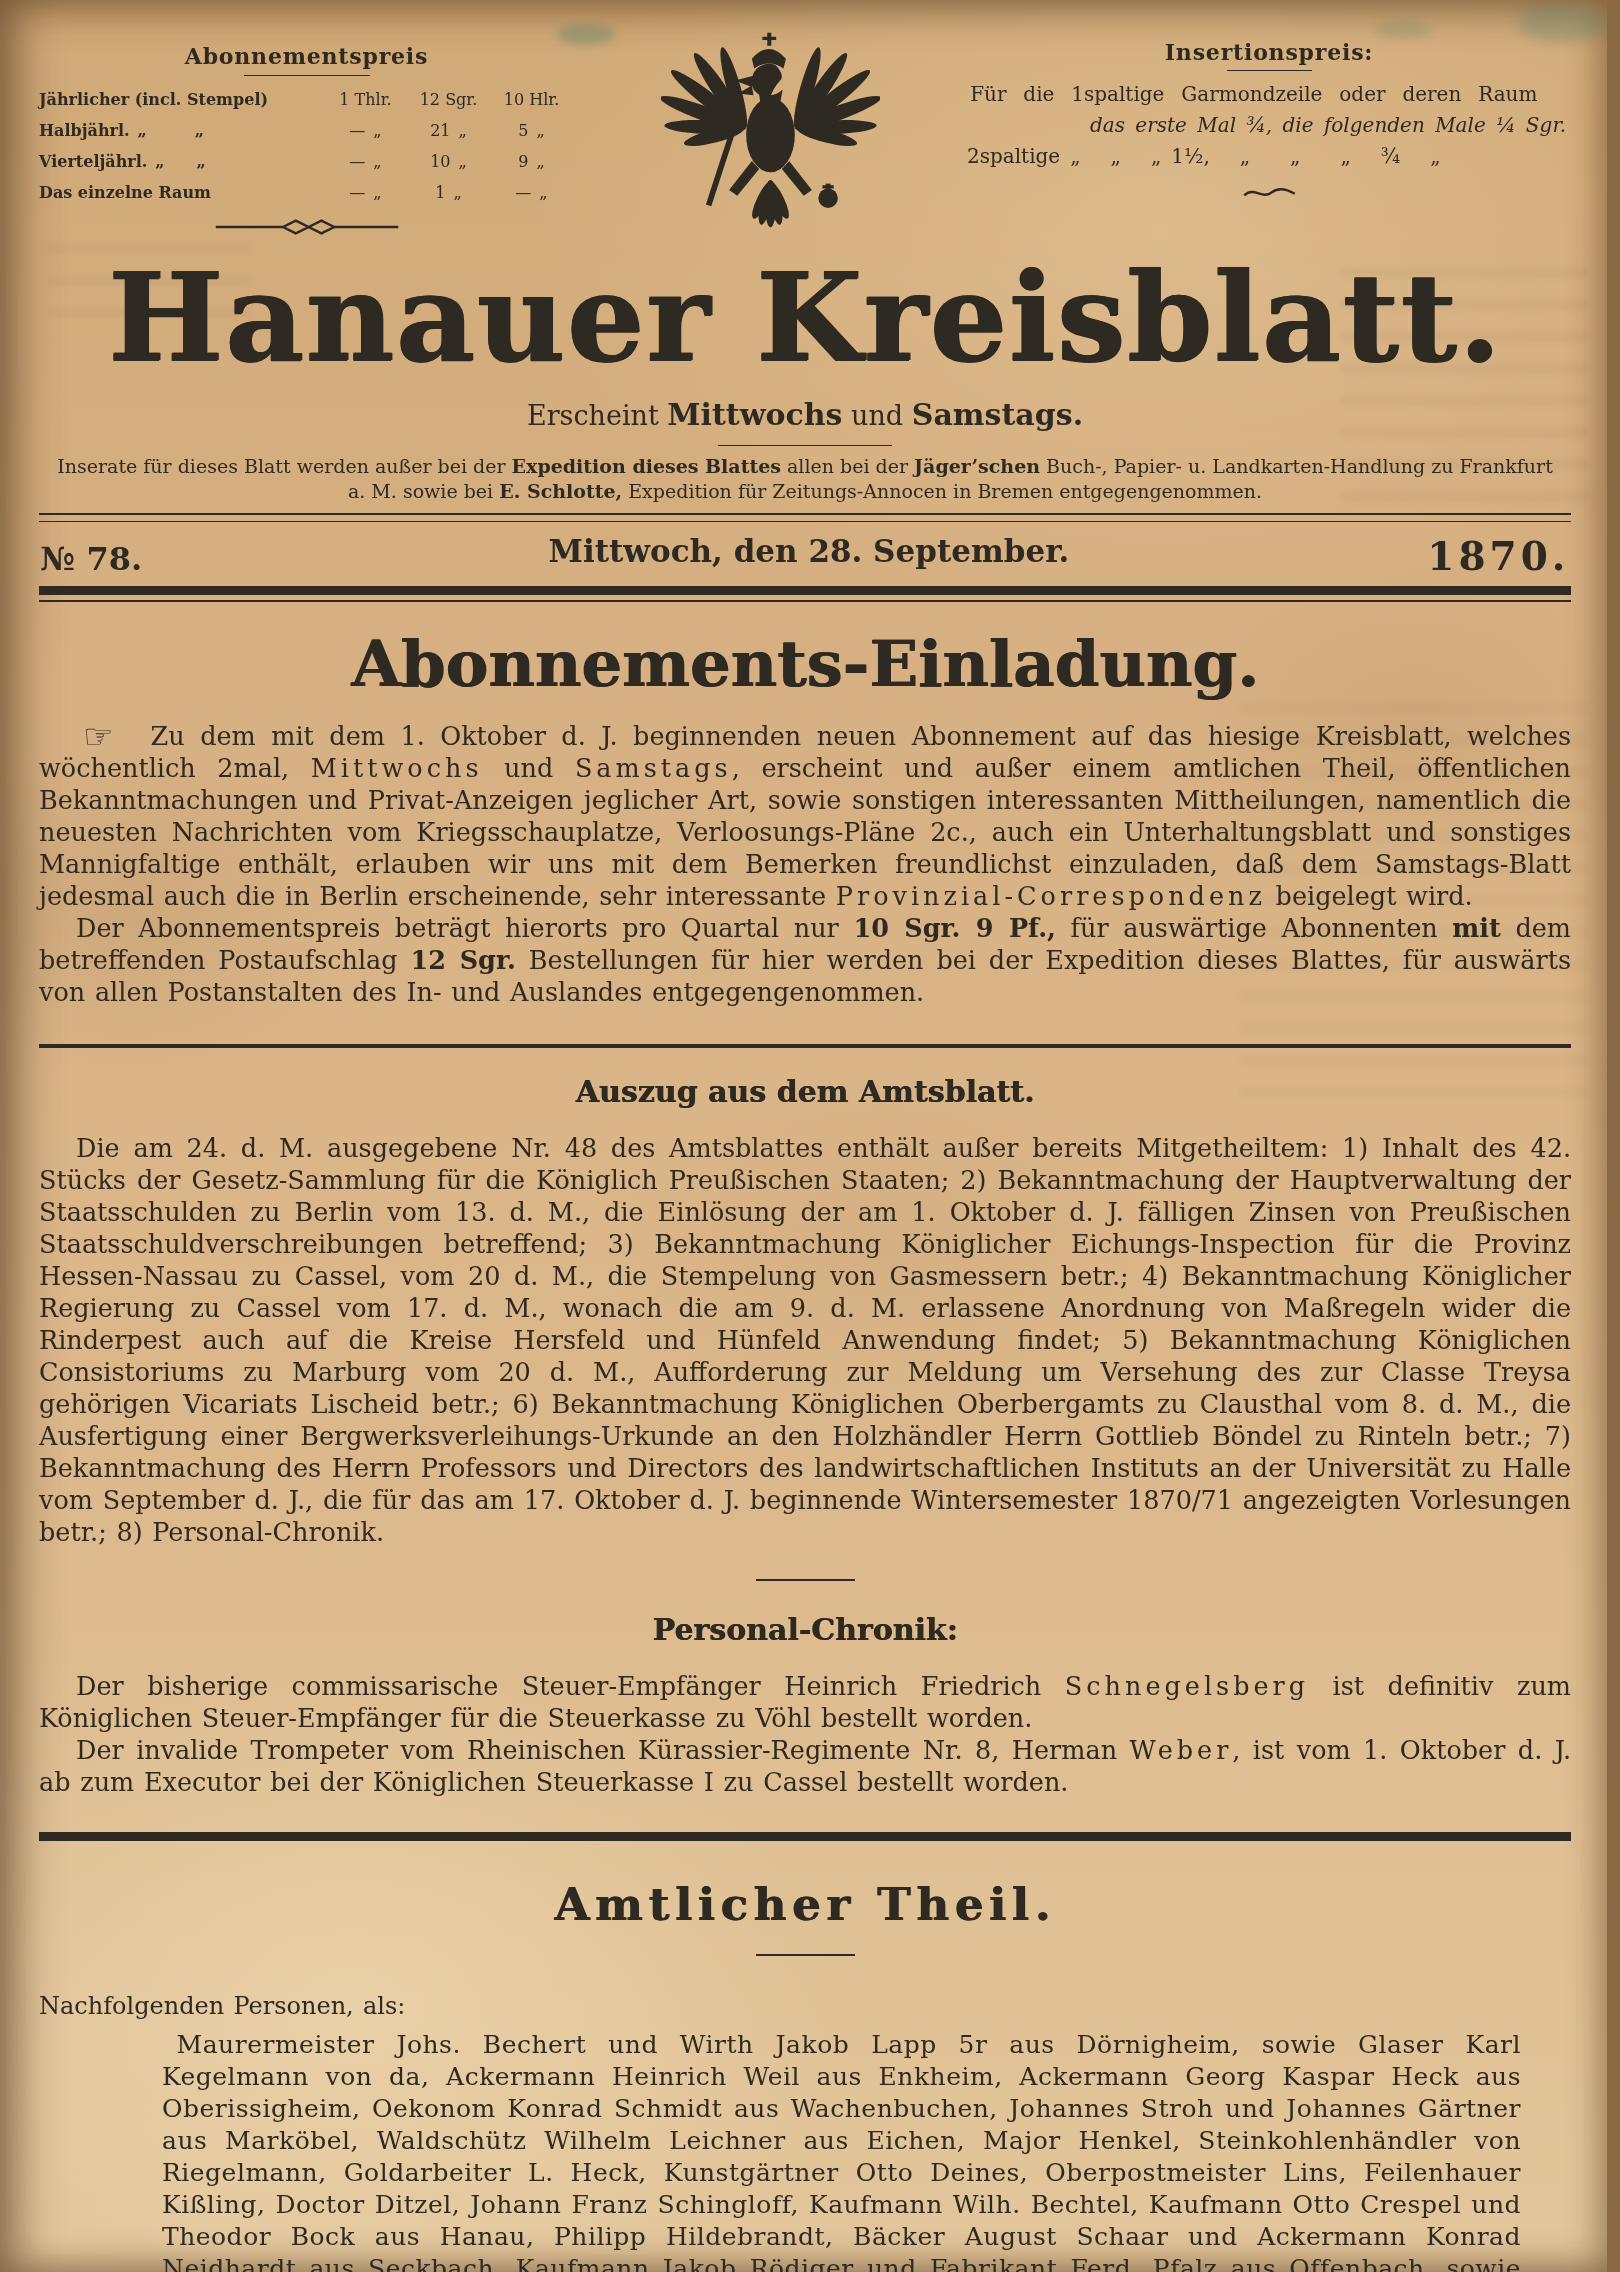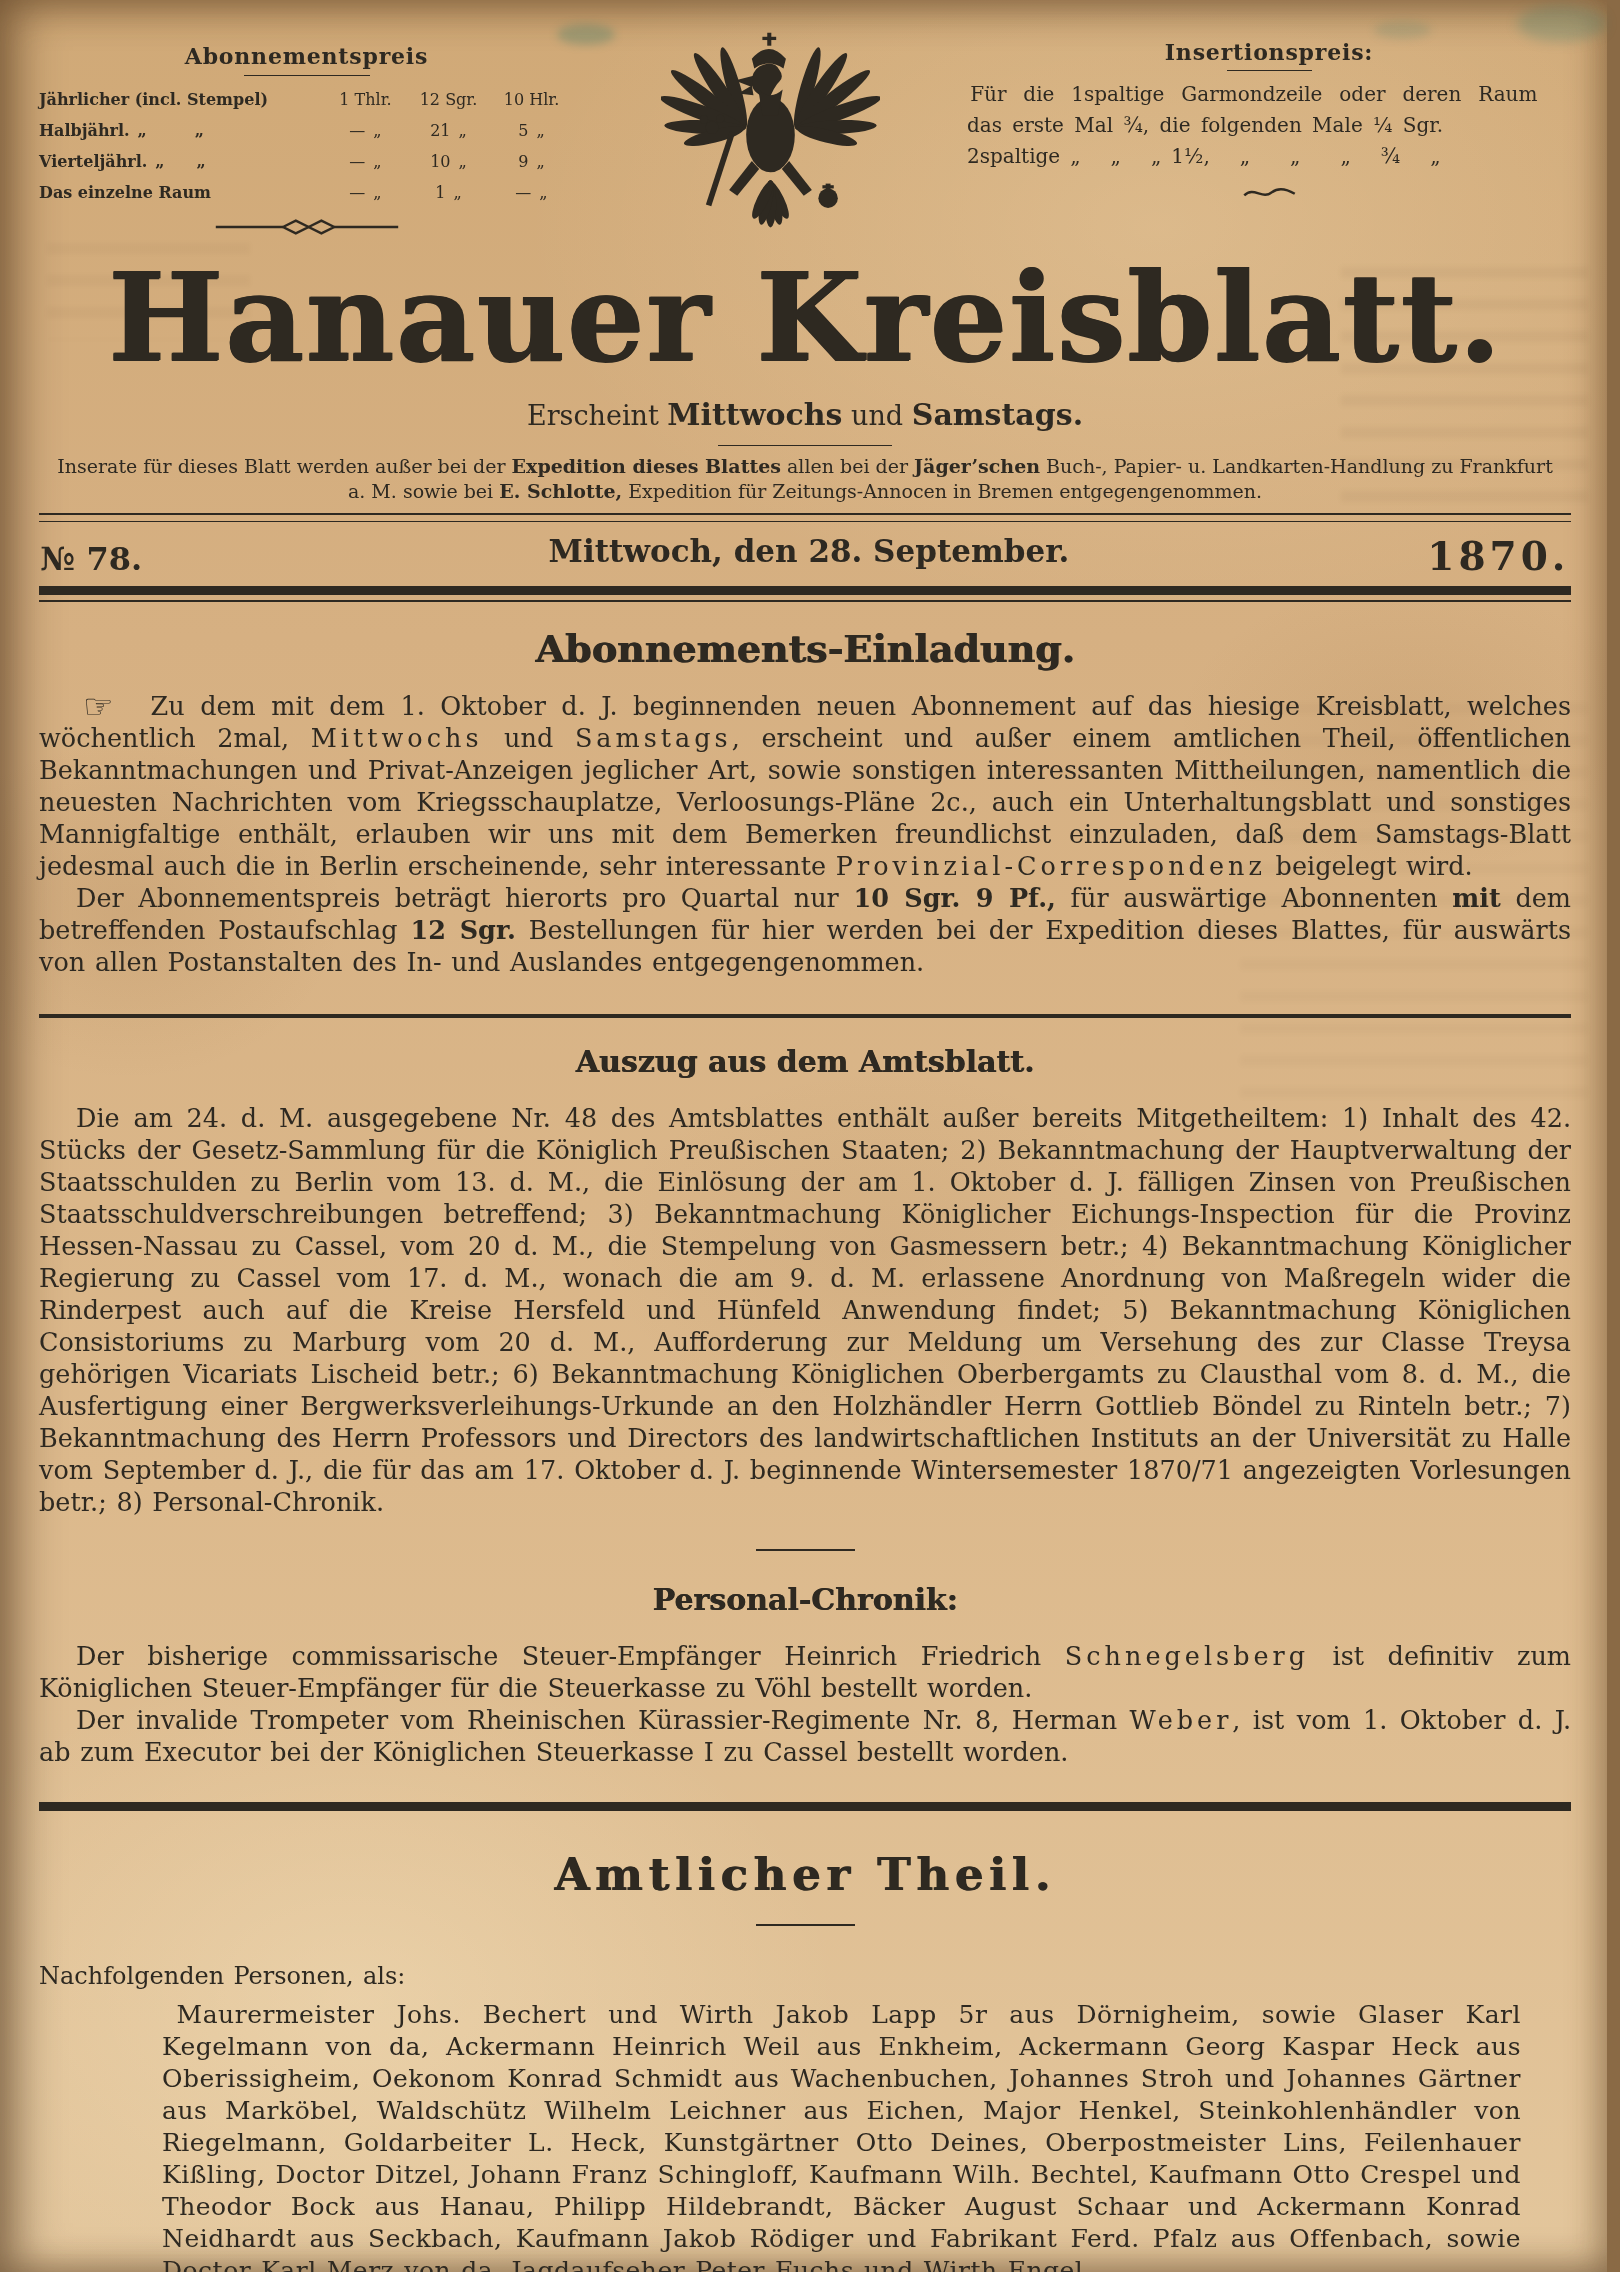--- a/index.html
+++ b/index.html
@@ -45,21 +45,21 @@
   .mh-title-rule{width:126px;border-top:1.6px solid #2e2921;margin:5.7px auto 8px;}
   .mh-title-rule.narrow{width:85px;}
   .price-grid{display:grid;grid-template-columns:284px 85px 81px 85px;font-size:16px;line-height:31px;}
   .price-grid>div{white-space:pre;}
   .pg-label{font-weight:bold;text-align:left;}
   .pg-val{text-align:center;}
   .ornament{display:block;margin:11.3px auto 0;}
   .ins-lines{font-size:20px;line-height:31px;}
   .ins-row{white-space:pre;}
   .ins-l1{word-spacing:10.5px;padding-left:3.2px;}
-  .ins-l2{text-align:left;padding-right:4.9px;word-spacing:4px;}
+  .ins-l2{text-align:right;padding-right:4.9px;word-spacing:4px;font-style:italic;}
 
   
   .paper-title{
     margin:11.3px 0 0;text-align:center;
     font-size:122px;font-weight:bold;letter-spacing:1.6px;line-height:1.15;
     text-shadow:1.3px 0 0 #2e2921, 0 0.8px 0 #2e2921;
   }
   .subtitle{text-align:center;font-size:27px;margin-top:9.7px;}
   .subtitle .b{font-size:30px;}
   .sub-rule{width:174px;border-top:1.6px solid #2e2921;margin:13px auto 8px;}
@@ -68,21 +68,21 @@
 
   .rule-double{border-top:2.4px solid #2e2921;border-bottom:1.6px solid #2e2921;height:5.7px;margin-top:9.7px;}
   .dateline{position:relative;display:flex;justify-content:space-between;align-items:baseline;padding:11.3px 1.6px 6.5px;}
   .issue{font-size:32px;font-weight:bold;}
   .ddate{position:absolute;left:8px;right:0;text-align:center;font-size:31px;font-weight:bold;}
   .year{font-size:39px;font-weight:bold;letter-spacing:4px;}
   .rule-heavy{border-top:9px solid #2e2921;border-bottom:2.4px solid #2e2921;height:4.9px;}
 
   
   h2,h3{font-weight:bold;}
-  .h-abonn{font-size:38px;text-align:center;margin:24px 0 19.4px;text-shadow:1px 0 0 #2e2921;}
+  .h-abonn{font-size:64px;text-align:center;margin:24px 0 19.4px;text-shadow:1px 0 0 #2e2921;}
   .para{font-size:25.5px;line-height:32px;text-align:justify;margin:0;word-spacing:1.6px;}
   .para.indent{text-indent:37px;}
   .hand{font-family:"DejaVu Sans","Liberation Sans",sans-serif;font-size:34px;margin:0 37px 0 44px;vertical-align:-3.2px;}
   .sperr{letter-spacing:4px;}
   .b{font-weight:bold;}
   .rule-medium{border-top:4.9px solid #2e2921;margin-top:36px;}
   .h-sub{font-size:30px;text-align:center;margin:26px 0 23px;text-shadow:0.6px 0 0 #2e2921;}
   .rule-short{width:99px;border-top:2.4px solid #2e2921;margin:31px auto;}
   .rule-heavy2{border-top:9.7px solid #2e2921;margin-top:34px;}
   .h-amtlich{font-size:45px;letter-spacing:5.7px;text-align:center;margin:37px 0 0;text-shadow:1px 0 0 #2e2921;}

